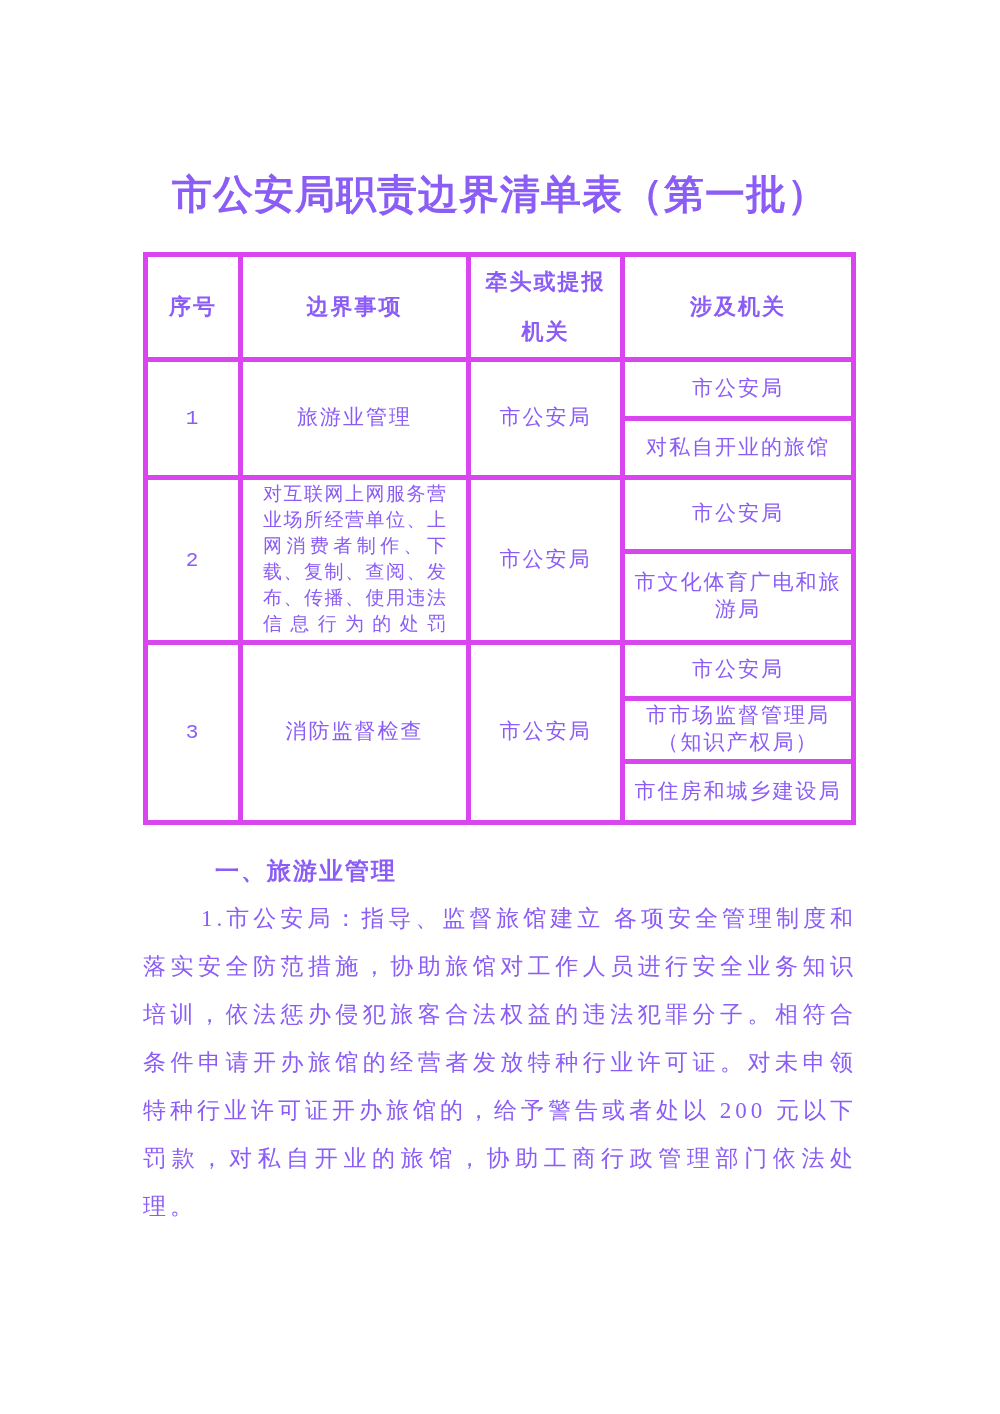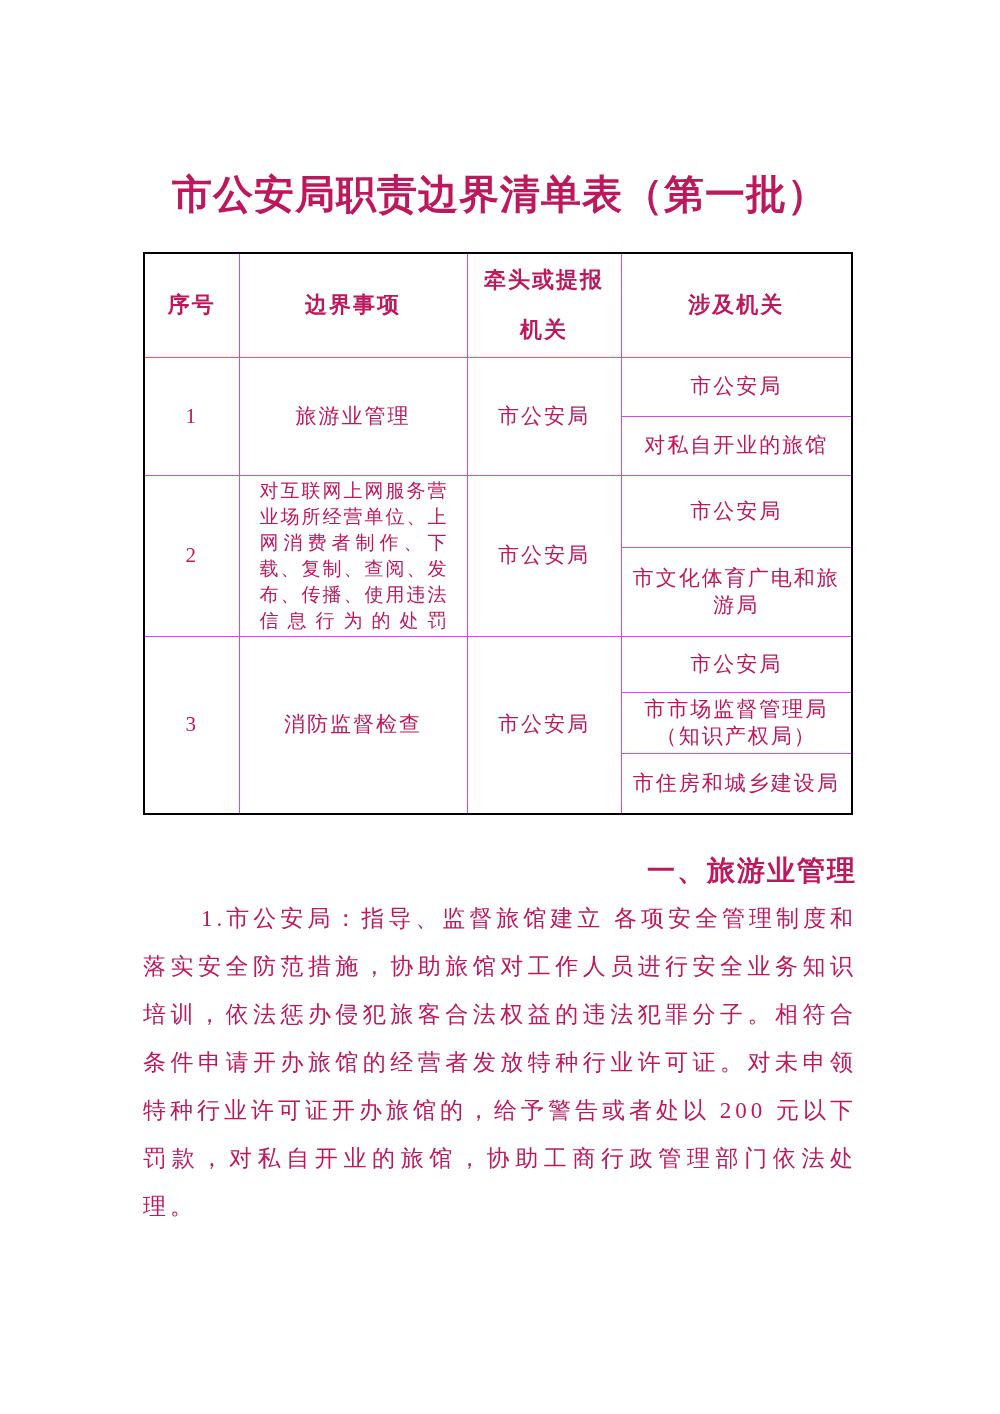--- a/index.html
+++ b/index.html
@@ -3,21 +3,21 @@
 <meta charset="utf-8">
 <style>
   * { margin: 0; padding: 0; box-sizing: border-box; }
   html, body { background: #ffffff; }
   .page {
     position: relative;
     width: 1000px;
     height: 1414px;
     margin: 0 auto;
     background: #ffffff;
-    color: #be185d;
+    color: #8b5cf6;
     overflow: hidden;
   }
   .title {
     position: absolute;
     top: 168px;
     left: 0;
     width: 1000px;
     text-align: center;
     font-family: "Liberation Serif", "DejaVu Serif", serif;
     font-weight: 700;
@@ -29,35 +29,35 @@
   table.btable {
     position: absolute;
     top: 252px;
     left: 143px;
     width: 708px;
     border-collapse: collapse;
     table-layout: fixed;
     border: 2px solid #000000;
   }
   .btable th, .btable td {
-    border: 1px solid #d946ef;
+    border: 5px solid #d946ef;
     text-align: center;
     vertical-align: middle;
     overflow: hidden;
   }
   .btable th {
     font-family: "Liberation Sans", "DejaVu Sans", sans-serif;
     font-weight: 700;
     font-size: 22px;
     letter-spacing: 2px;
     line-height: 50px;
     padding: 0 12px;
   }
   .btable td {
-    font-family: Liberation Serif, serif;
+    font-family: Liberation Mono, monospace;
     font-size: 21px;
     letter-spacing: 2px;
     line-height: 27px;
     padding: 2px 6px;
   }
   td.matter-long {
     font-size: 19px;
     letter-spacing: 0;
     line-height: 26px;
     text-align: justify;
@@ -71,25 +71,24 @@
   tr.h-56 { height: 56px; }
   .section {
     position: absolute;
     top: 847px;
     left: 143px;
     width: 714px;
   }
   .sec-heading {
     font-family: "Liberation Sans", "DejaVu Sans", sans-serif;
     font-weight: 700;
-    font-size: 28px;
+    font-size: 24px;
     line-height: 48px;
     letter-spacing: 2px;
     text-indent: 72px;
-    text-align: right;
   }
   .para {
     font-family: "Liberation Serif", "DejaVu Serif", serif;
     font-size: 23px;
     line-height: 48px;
     letter-spacing: 4px;
     text-align: justify;
     text-indent: 58px;
   }
 </style>

